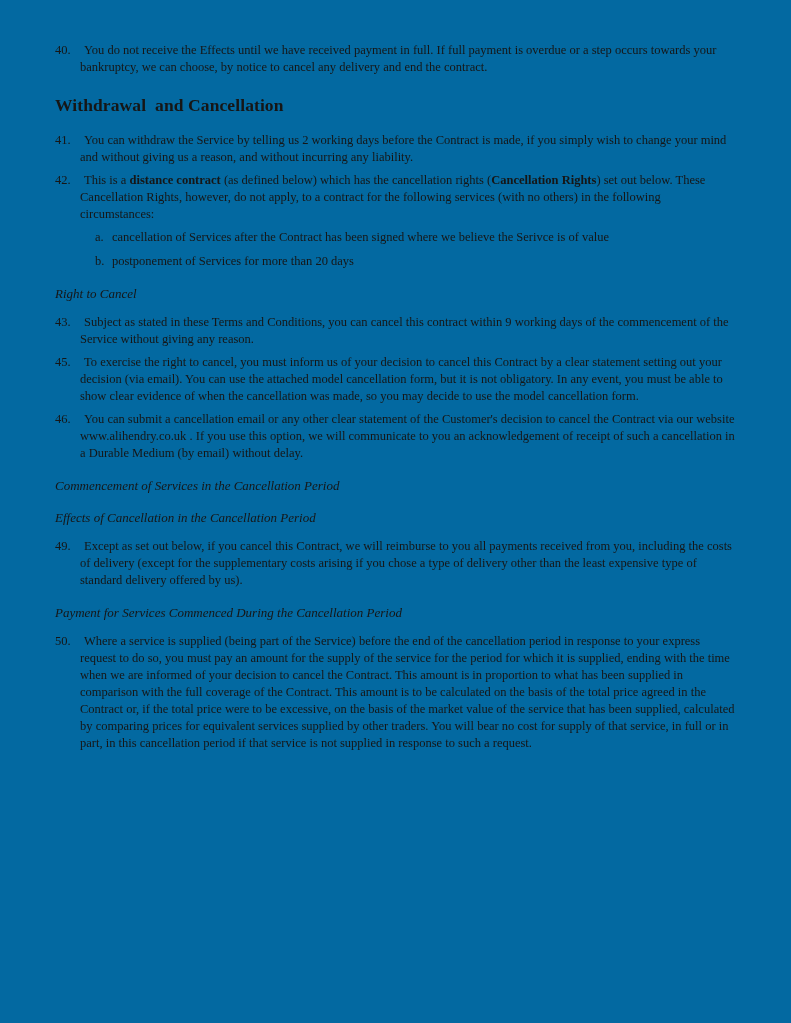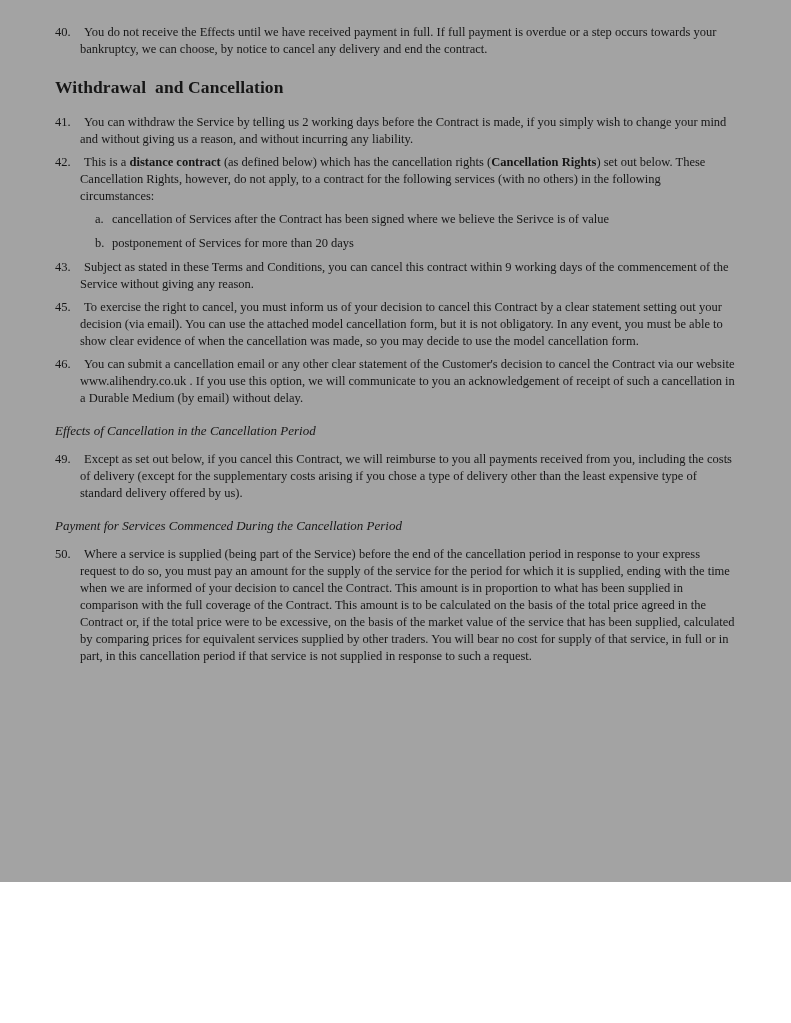--- a/index.html
+++ b/index.html
@@ -3,24 +3,24 @@
 <meta charset="utf-8">
 <style>
   html, body {
     margin: 0;
     padding: 0;
     background: #ffffff;
   }
   .page {
     position: relative;
     width: 791px;
-    height: 882px;
+    height: 1023px;
     box-sizing: border-box;
-    padding: 24px 56px 30px 55px;
-    background: #a3a3a3;
+    padding: 42px 56px 30px 55px;
+    background: #0369a1;
     color: #161616;
     font-family: "Liberation Serif", "DejaVu Serif", serif;
     font-size: 12.5px;
     line-height: 17px;
     overflow: hidden;
   }
   .num-item {
     display: flex;
     margin: 0 0 6px 0;
   }
@@ -85,38 +85,40 @@
     <div class="sub-item">
       <span class="num">a.</span>
       <span class="text">cancellation of Services after the Contract has been signed where we believe the Serivce is of value</span>
     </div>
     <div class="sub-item">
       <span class="num">b.</span>
       <span class="text">postponement of Services for more than 20 days</span>
     </div>
   </div>
 
+  <div class="subheading">Right to Cancel</div>
 
   <div class="num-item">
     <span class="num">43.</span>
     <span class="text">Subject as stated in these Terms and Conditions, you can cancel this contract within 9 working days of the commencement of the Service without giving any reason.</span>
   </div>
 
 
   <div class="num-item">
     <span class="num">45.</span>
     <span class="text">To exercise the right to cancel, you must inform us of your decision to cancel this Contract by a clear statement setting out your decision (via email). You can use the attached model cancellation form, but it is not obligatory. In any event, you must be able to show clear evidence of when the cancellation was made, so you may decide to use the model cancellation form.</span>
   </div>
 
   <div class="num-item">
     <span class="num">46.</span>
     <span class="text"><span>You can submit a cancellation email or any other clear statement of the Customer's decision to cancel the Contract via our website </span><span>www.alihendry.co.uk</span><span> . If you use this option, we will communicate to you an acknowledgement of receipt of such a cancellation in a Durable Medium (by email) without delay.</span></span>
   </div>
 
 
+  <div class="subheading">Commencement of Services in the Cancellation Period</div>
 
 
   <div class="subheading">Effects of Cancellation in the Cancellation Period</div>
 
   <div class="num-item">
     <span class="num">49.</span>
     <span class="text">Except as set out below, if you cancel this Contract, we will reimburse to you all payments received from you, including the costs of delivery (except for the supplementary costs arising if you chose a type of delivery other than the least expensive type of standard delivery offered by us).</span>
   </div>
 
   <div class="subheading">Payment for Services Commenced During the Cancellation Period</div>

